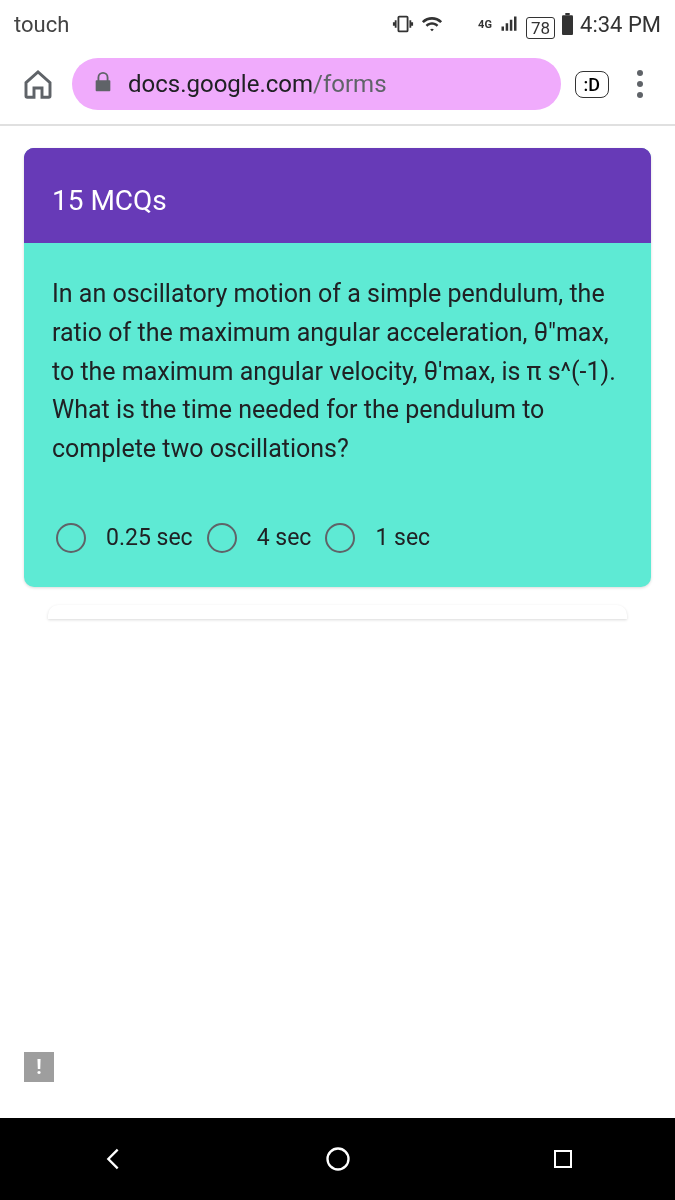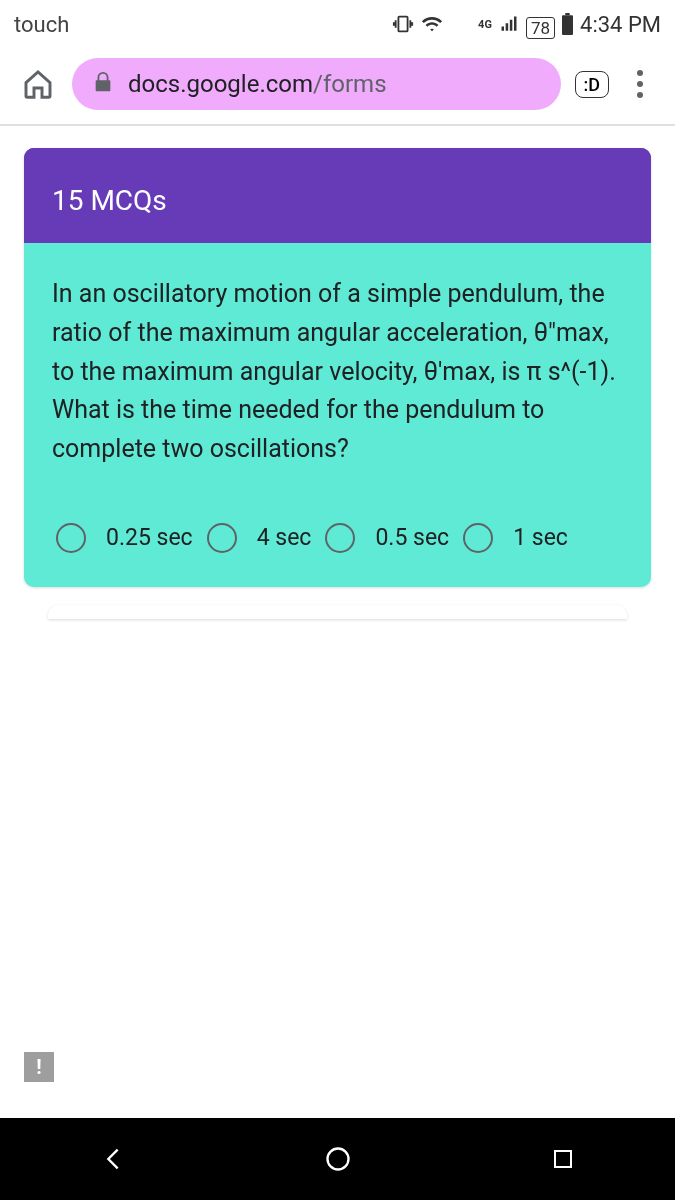--- a/index.html
+++ b/index.html
@@ -114,24 +114,20 @@
         <div class="option-row">
           <div class="radio-circle"></div>
           <div class="option-label">0.25 sec</div>
         </div>
         <div class="option-row">
           <div class="radio-circle"></div>
           <div class="option-label">4 sec</div>
         </div>
         <div class="option-row">
           <div class="radio-circle"></div>
-          <div class="option-label">0.5 sec</div>
-        </div>
-        <div class="option-row">
-          <div class="radio-circle"></div>
           <div class="option-label">1 sec</div>
         </div>
       </div>
     </div>
   </div>
   <div class="next-card-edge"></div>
 </div>
 
 <div class="alert-badge">!</div>
 

